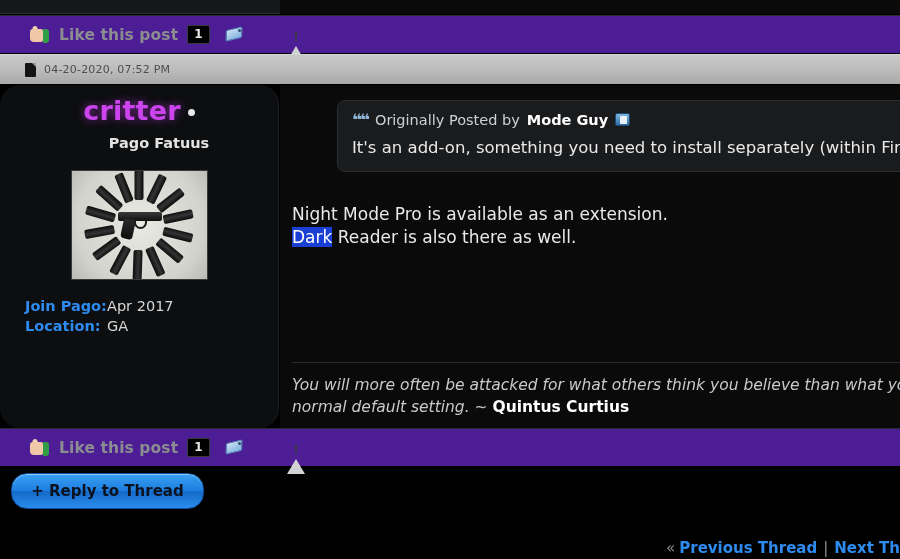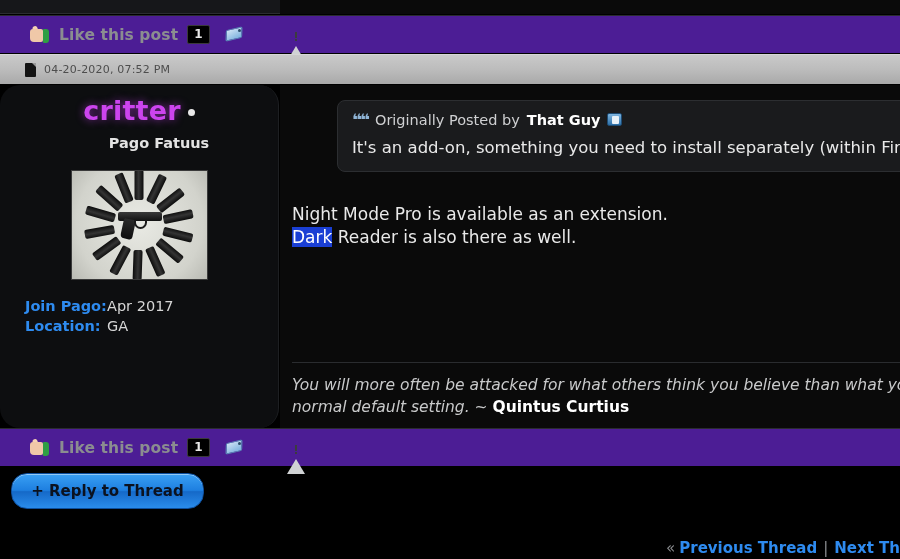--- a/index.html
+++ b/index.html
@@ -290,21 +290,21 @@
         </div>
       </div>
     </div>
 
     <div class="message">
 
       <div class="quote-box">
         <div class="quote-head">
           <span class="quote-marks">❝❝</span>
           <span>Originally Posted by</span>
-          <span class="quote-author">That Guy</span>
+          <span class="quote-author">Mode Guy</span>
           <span class="mini-badge"></span>
         </div>
         <div class="quote-text">It's an add-on, something you need to install separately (within Firefox).</div>
       </div>
 
       <div class="post-text">
         <div>Night Mode Pro is available as an extension.</div>
         <div><span class="sel">Dark</span><span> Reader is also there as well.</span></div>
       </div>
 

